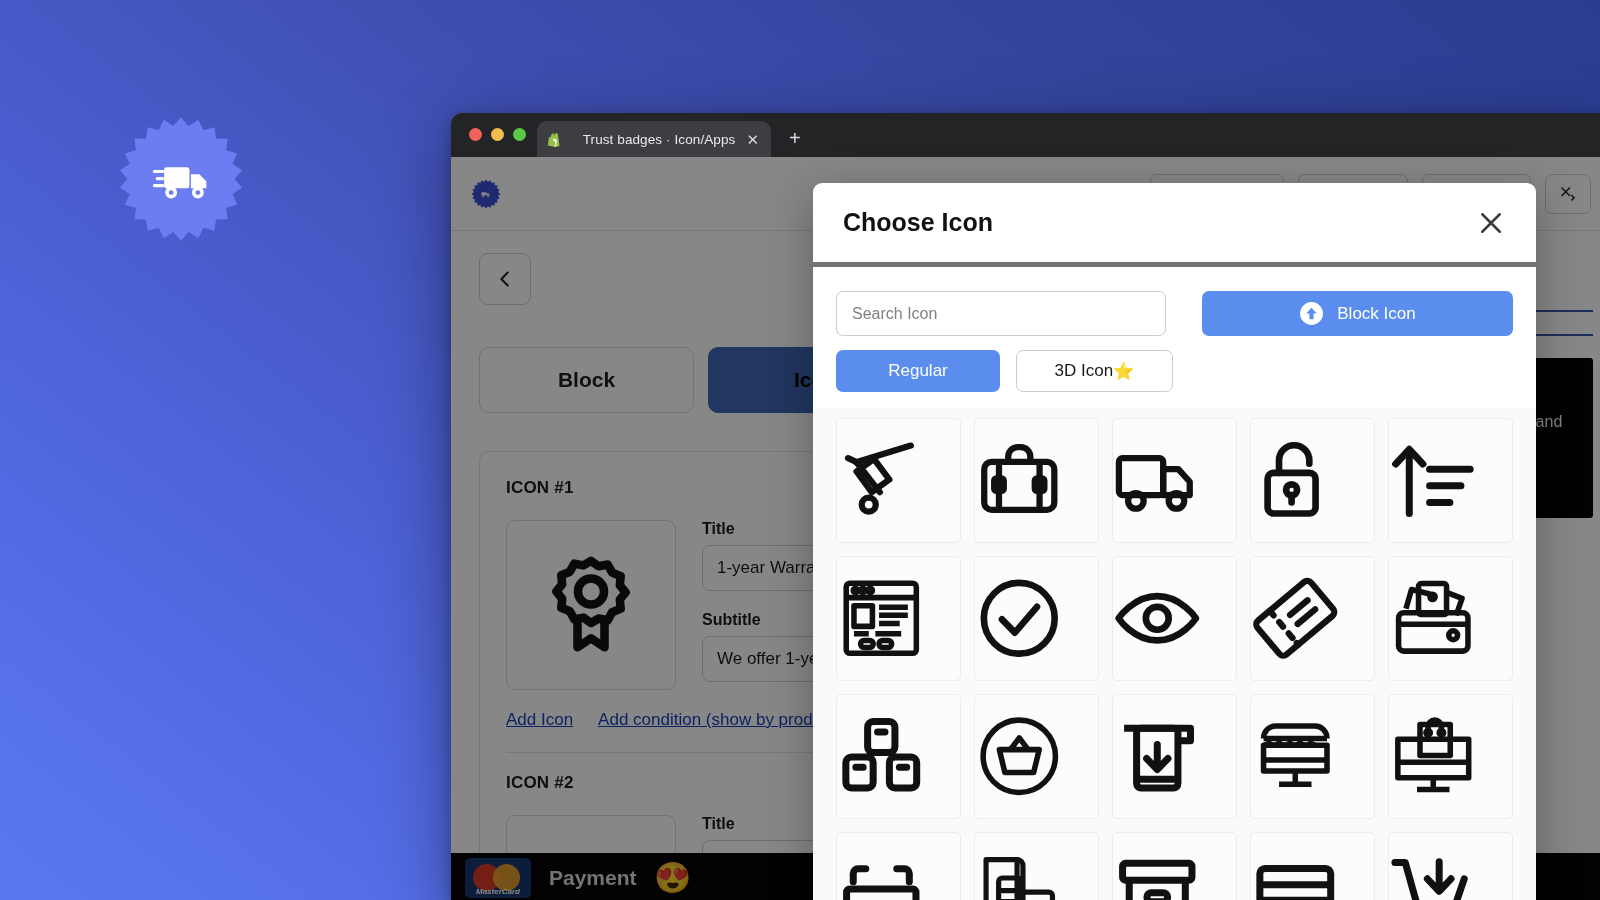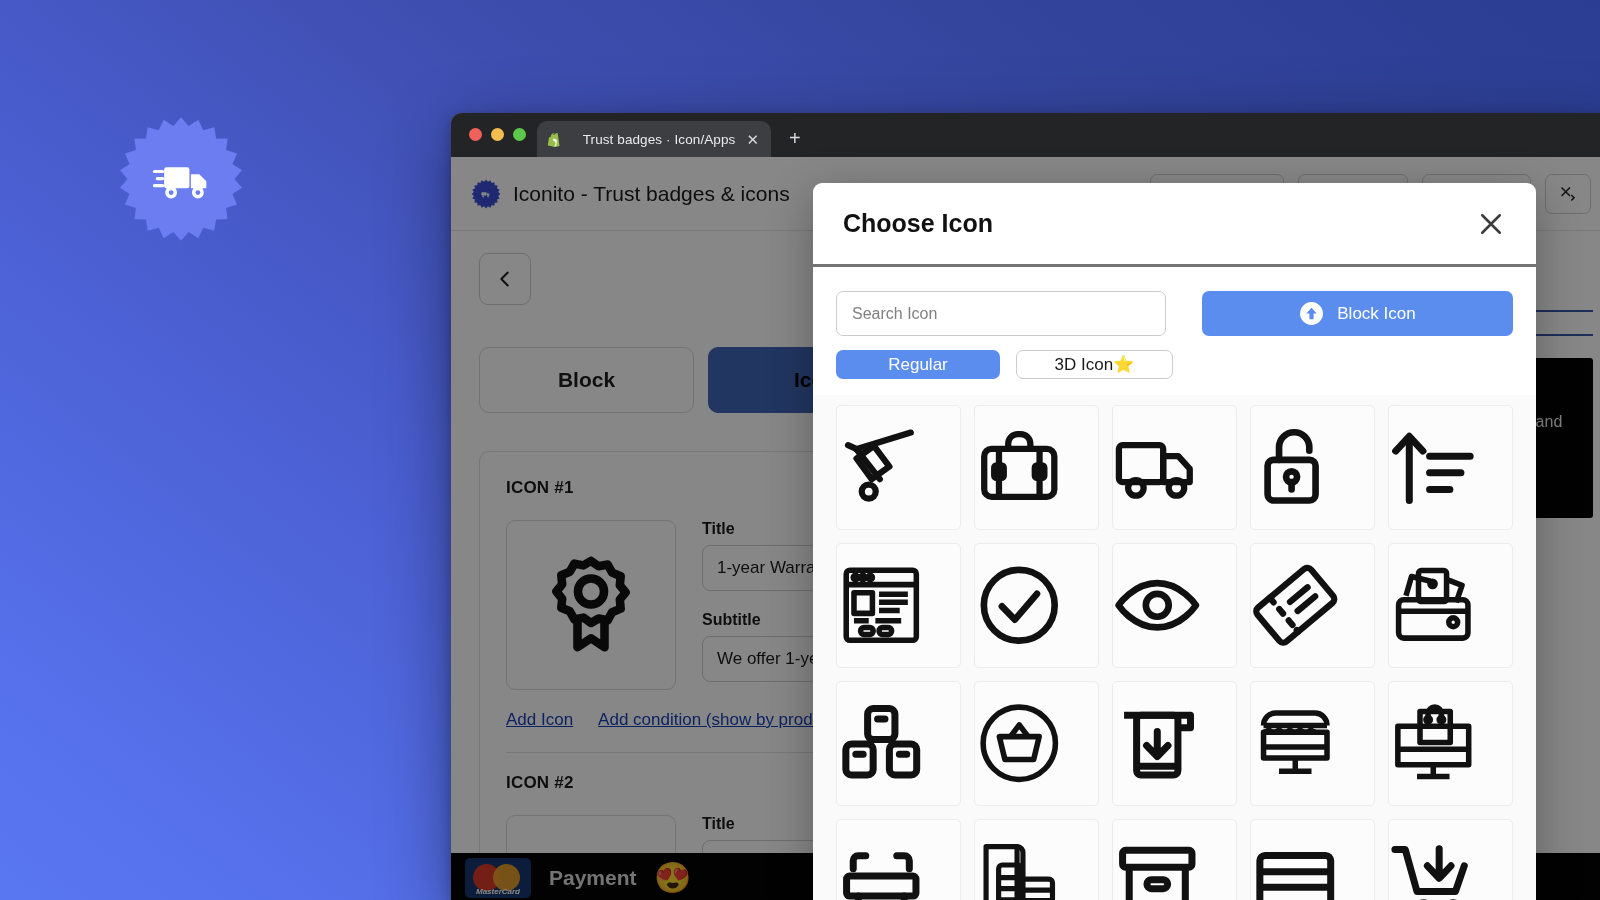--- a/index.html
+++ b/index.html
@@ -129,41 +129,41 @@
 
   
   #modal {
     position: absolute; left: 813px; top: 183px; width: 723px; height: 717px;
     background: #fff; border-top-left-radius: 9px; border-top-right-radius: 9px;
     z-index: 60; box-shadow: 0 12px 46px rgba(0,0,0,.30);
     display: flex; flex-direction: column; overflow: hidden;
   }
   #modal-head {
     height: 84px; display: flex; align-items: center; padding: 0 30px;
-    border-bottom: 3px solid #737373; flex: 0 0 84px; gap: 24px;
+    border-bottom: 5px solid #737373; flex: 0 0 84px; gap: 24px;
   }
   #modal-title { font-size: 25px; font-weight: bold; color: #111; }
   #modal-close { margin-left: auto; width: 30px; height: 30px; color: #3b3b3b; }
   #modal-body { padding: 24px 23px 0; flex: 0 0 auto; }
   .toprow { display: flex; gap: 36px; }
   #search {
     flex: 0 0 330px; height: 45px; border: 1px solid #ccc; border-radius: 7px;
     padding: 0 15px; font-size: 16px; color: #111; background: #fff;
     font-family: "Liberation Sans", sans-serif;
   }
   #search::placeholder { color: #808080; }
   #upload {
     flex: 1; height: 45px; border: none; border-radius: 7px; background: #5b8def;
     color: #fff; font-size: 17px; display: flex; align-items: center;
     justify-content: center; gap: 13px; font-family: "Liberation Sans", sans-serif;
   }
   #upload .upicon { width: 25px; height: 25px; flex: 0 0 25px; }
   .segrow { display: flex; gap: 16px; margin-top: 14px; }
   .mseg {
-    height: 29px; border-radius: 7px; font-size: 17px; display: flex;
+    height: 42px; border-radius: 7px; font-size: 17px; display: flex;
     align-items: center; justify-content: center; padding: 0 10px;
     font-family: "Liberation Sans", sans-serif;
   }
   .mseg.on { background: #5b8def; color: #fff; border: none; width: 164px; }
   .mseg.off { background: #fff; color: #1a1a1a; border: 1px solid #ccc; width: 157px; }
   #grid-wrap {
     margin-top: 16px; background: #fafafa; flex: 1; overflow: hidden;
     padding: 10px 23px 0; position: relative;
   }
   #grid { display: grid; grid-template-columns: repeat(5, 1fr); gap: 13px; }
@@ -228,21 +228,20 @@
               <path d="M50.00 2.00 L56.41 9.50 L64.83 4.35 L68.61 13.47 L78.21 11.17 L78.99 21.01 L88.83 21.79 L86.53 31.39 L95.65 35.17 L90.50 43.59 L98.00 50.00 L90.50 56.41 L95.65 64.83 L86.53 68.61 L88.83 78.21 L78.99 78.99 L78.21 88.83 L68.61 86.53 L64.83 95.65 L56.41 90.50 L50.00 98.00 L43.59 90.50 L35.17 95.65 L31.39 86.53 L21.79 88.83 L21.01 78.99 L11.17 78.21 L13.47 68.61 L4.35 64.83 L9.50 56.41 L2.00 50.00 L9.50 43.59 L4.35 35.17 L13.47 31.39 L11.17 21.79 L21.01 21.01 L21.79 11.17 L31.39 13.47 L35.17 4.35 L43.59 9.50 Z" fill="#3b4fd6"></path>
             </g>
             <g transform="translate(50,52) scale(.85)" fill="#fff">
               <rect x="-18" y="-9" width="20" height="13" rx="1.6"></rect>
               <path d="M3 -5h6l5 5v4H3z"></path>
               <circle cx="-11" cy="7" r="3.4"></circle>
               <circle cx="8" cy="7" r="3.4"></circle>
             </g>
           </svg>
       </span>
-      <span id="apptitle">Iconito - Trust badges &amp; icons</span>
       <div id="toolbar">
         <div class="tbtn">
           <span class="tbtn-icon"><svg viewBox="0 0 24 24">
                 <path d="M12 3 2 11h3v10h6v-6h2v6h6V11h3z" fill="#2b2b2b"></path>
               </svg></span>
           <span>Dashboard</span>
         </div>
         <div class="tbtn">
           <span class="tbtn-icon"><svg viewBox="0 0 24 24">
                 <circle cx="12" cy="12" r="10" fill="#2b2b2b"></circle>

